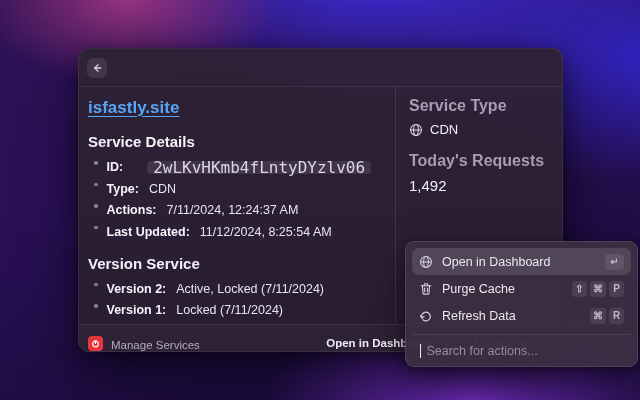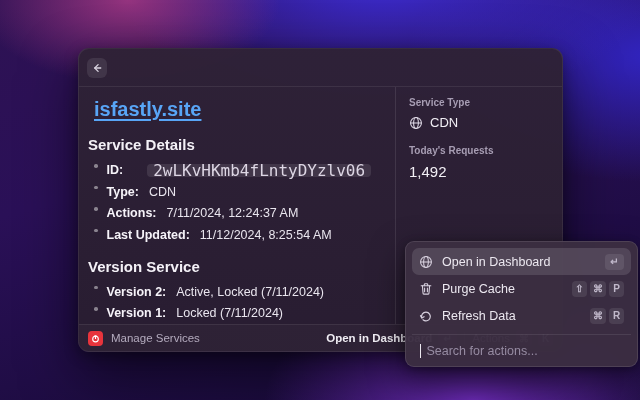--- a/index.html
+++ b/index.html
@@ -27,34 +27,34 @@
     padding:0 8px; border-bottom:1px solid rgba(255,255,255,.08);}
   .back-btn{width:20px;height:20px;border-radius:6px;background:rgba(255,255,255,.09);
     display:flex;align-items:center;justify-content:center;color:#d9d3e0;cursor:pointer;}
   .back-btn svg{display:block}
 
   .body-area{flex:1; display:flex; min-height:0; overflow:hidden;}
   .main-col{width:316px; box-sizing:border-box; padding:9px 14px 0 9px; overflow:hidden;}
   .side-col{flex:1; border-left:1px solid rgba(255,255,255,.10);
     box-sizing:border-box; padding:10px 10px 0 13px;}
 
-  .doc-title{font-size:20px; font-weight:700; color:#58a5f6; text-decoration:underline;
-    text-underline-offset:3px; margin:2px 6px 15px; display:inline-block; cursor:pointer;}
+  .doc-title{font-size:17px; font-weight:700; color:#58a5f6; text-decoration:underline;
+    text-underline-offset:3px; margin:2px 0 15px; display:inline-block; cursor:pointer;}
   .h2{font-size:15px; font-weight:700; color:#f4f1f7; margin:0 0 11px;}
   .h2.later{margin-top:16px;}
   ul.kv{list-style:none; margin:0 0 6px; padding:0 0 0 6px;}
   ul.kv li{display:flex; gap:9px; margin-bottom:8.5px;
     font-size:12.5px; color:#efecf3; line-height:13px;}
   .dot{width:3.5px;height:3.5px;border-radius:50%;background:rgba(255,255,255,.45);flex:0 0 3.5px;}
   .kv b{font-weight:700; color:#f6f3f9; margin-right:1px;}
   .kv .val{color:#e9e5ee;}
   .code-chip{font-family:"DejaVu Sans Mono", monospace; font-size:16px; color:#ddd6e4;
     background:rgba(255,255,255,.10); border-radius:4px; padding:0 6px; margin-left:14px;}
 
-  .meta-label{font-size:10px; font-weight:600; color:#a79db3; margin:0 0 7px;}
+  .meta-label{font-size:16px; font-weight:600; color:#a79db3; margin:0 0 7px;}
   .meta-row{display:flex; align-items:center; gap:7px; font-size:13px; color:#f2eff5;
     margin-bottom:15px;}
   .meta-row .micon{color:#e2dce9; display:flex;}
   .meta-num{font-size:15px; color:#f2eff5; font-weight:500;}
 
   
   .actions-panel{
     position:absolute; right:2px; bottom:33px; width:233px;
     background:rgba(59,45,65,.97);
     border:1px solid rgba(255,255,255,.10); border-radius:9px; box-sizing:border-box;
@@ -74,21 +74,21 @@
   .panel-search{border-top:1px solid rgba(255,255,255,.09); margin-top:5px;
     display:flex; align-items:center; height:31px; padding:0 8px; gap:4px;}
   .caret{width:1.5px; height:14px; background:#ece8f0; margin-right:1px;}
   .panel-search input{background:transparent; border:none; outline:none; width:100%;
     font-family:"Liberation Sans", sans-serif; font-size:12.5px; color:#ece8f0; padding:0;}
   .panel-search input::placeholder{color:#968ba2;}
 
   
   .footer{flex:0 0 26px; border-top:1px solid rgba(255,255,255,.08);
     background:rgba(255,255,255,.025);
-    display:flex; align-items:center; padding:0 9px; gap:8px;}
+    display:flex; align-items:flex-end; padding:0 9px; gap:8px;}
   .app-icon{width:15px;height:15px;border-radius:4px;background:#e8343c;
     display:flex;align-items:center;justify-content:center;flex:0 0 15px;}
   .footer .app-name{font-size:11.5px; color:#b4abbe; flex:1;}
   .footer-right{display:flex; align-items:center; gap:7px;}
   .footer-action{display:flex; align-items:center; gap:6px; cursor:pointer;}
   .footer-action .fa-label{font-size:11.5px; font-weight:600; color:#f0edf4;}
   .footer-action .fa-label.dim{font-weight:500; color:#cfc7d8;}
   .fdivider{width:1px; height:13px; background:rgba(255,255,255,.14);}
 </style>
 </head>

